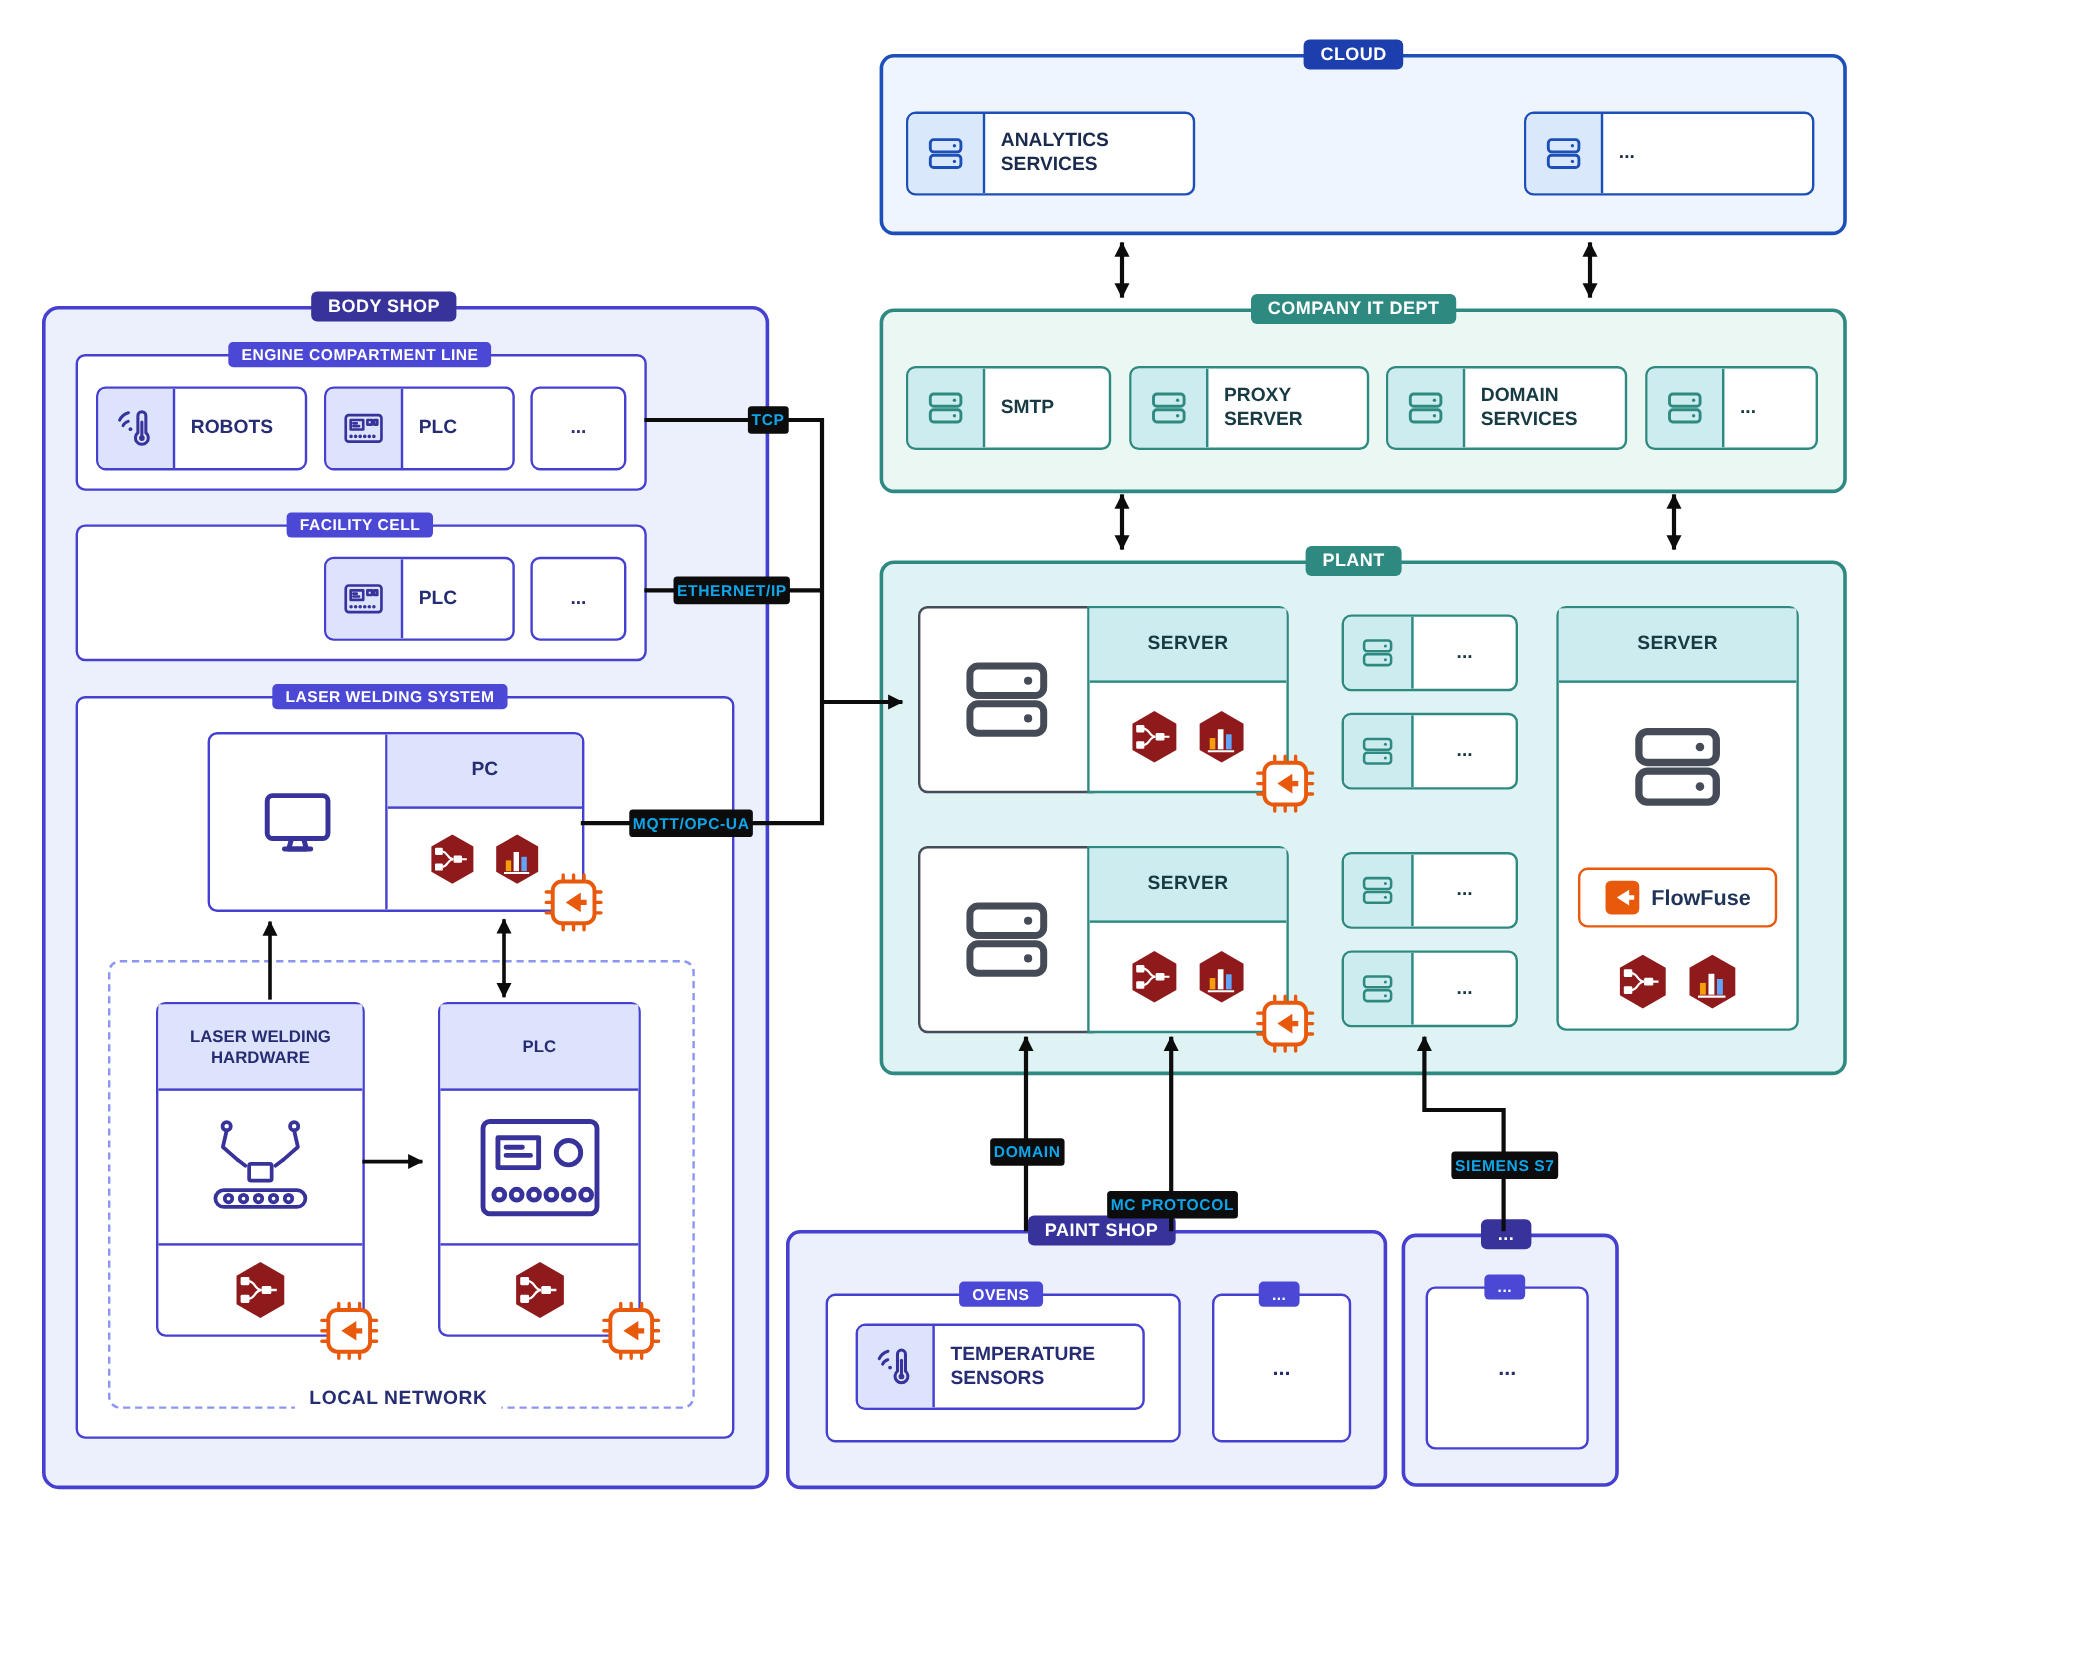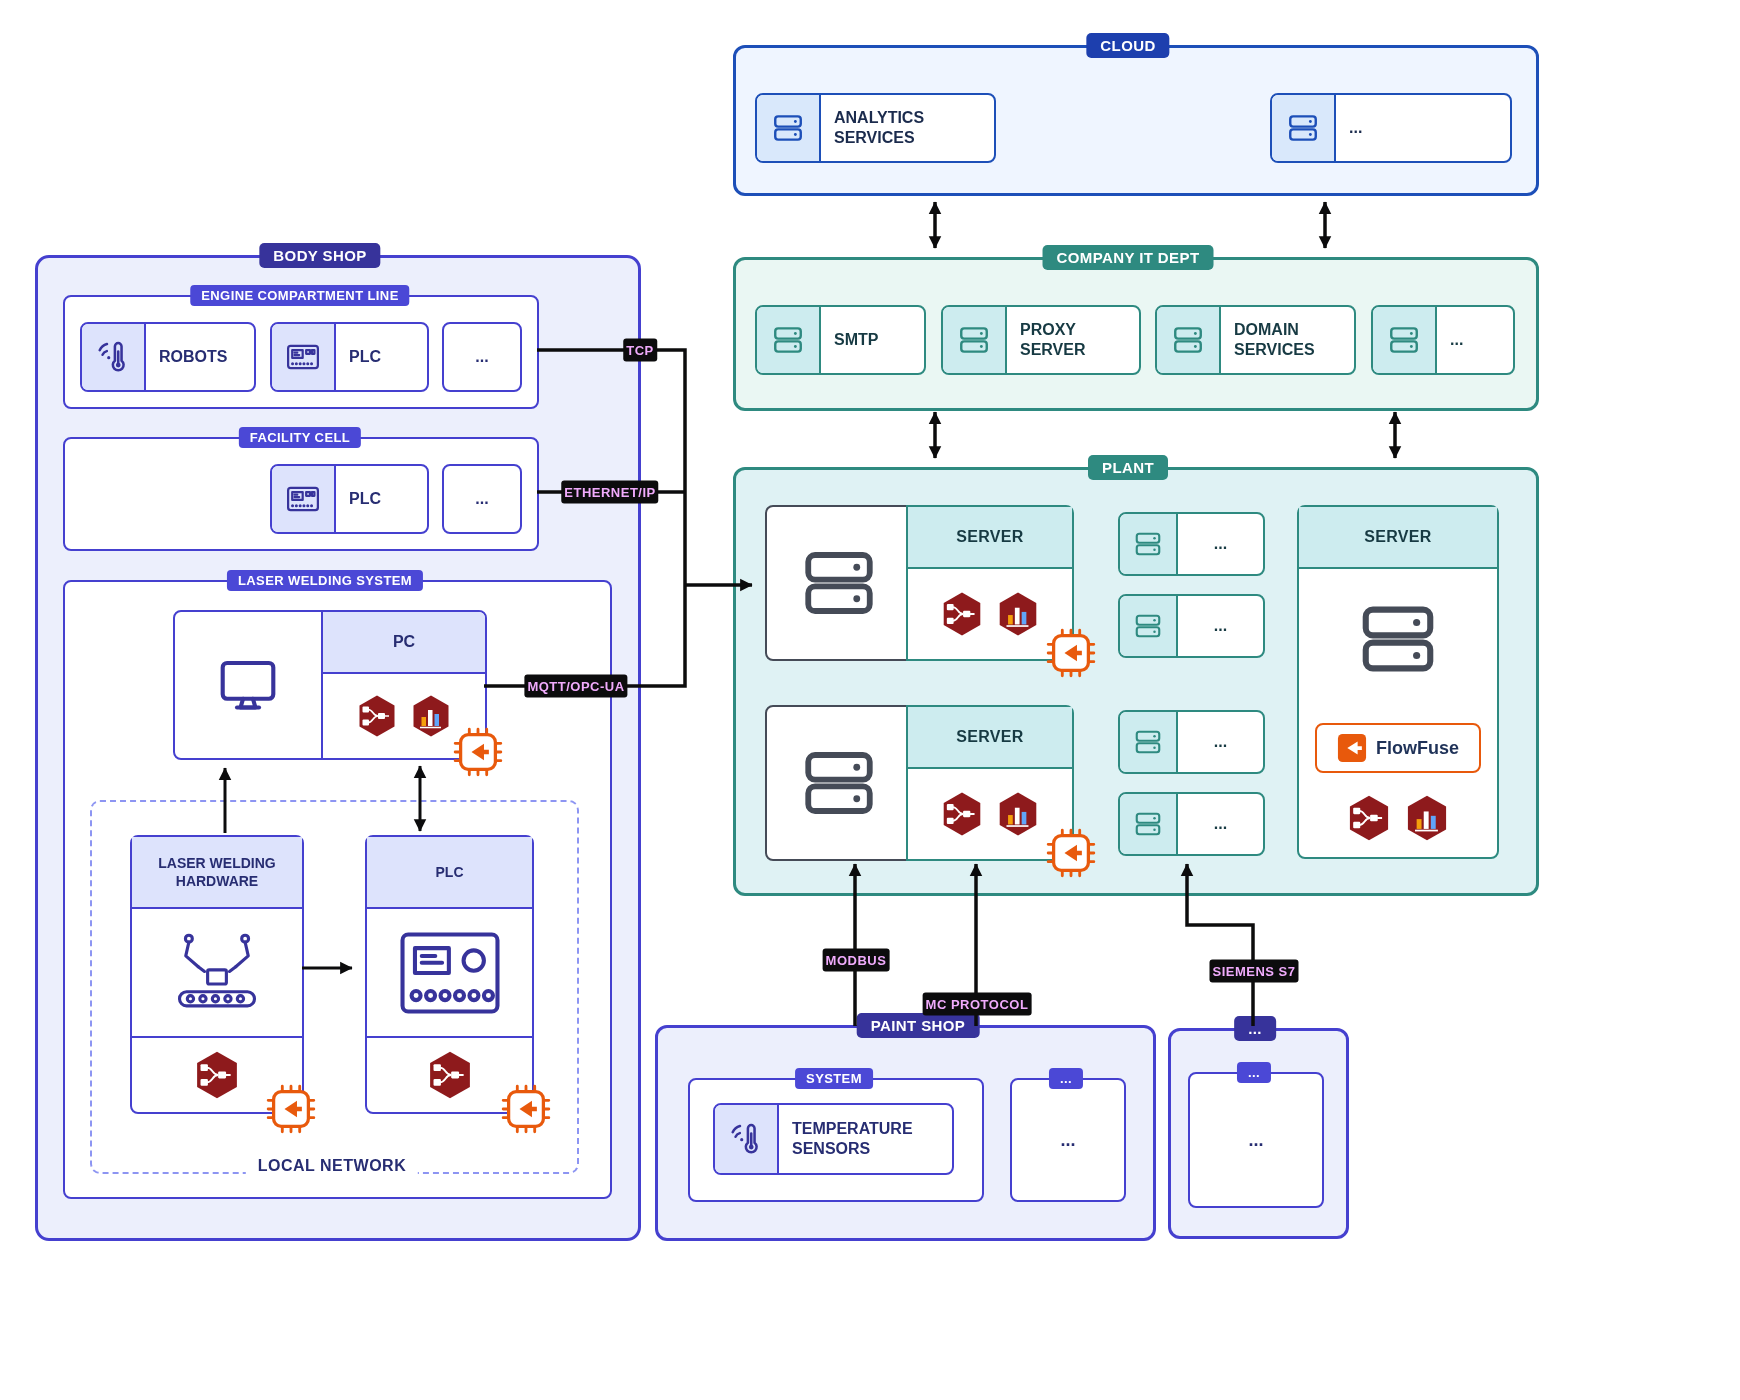--- a/index.html
+++ b/index.html
@@ -33,21 +33,21 @@
   .cardlabel.center{justify-content:center;padding-left:0}
   .icon{display:inline-block;flex:none}
   .icon svg{width:100%;height:100%;display:block}
   .panel{position:absolute;background:#fff;z-index:3;display:flex;flex-direction:column}
   .panel .head{height:60px;flex:none;display:flex;align-items:center;justify-content:center;
                font-weight:700;font-size:16px;letter-spacing:.3px}
   .panel.teal{border:2px solid var(--teal);color:var(--teal-text)}
   .panel.teal .head{background:var(--teal-head);border-bottom:2px solid var(--teal)}
   .hexrow{flex:1;display:flex;align-items:center;justify-content:center;gap:14px}
   .plainbox{position:absolute;background:#fff;display:flex;align-items:center;justify-content:center;z-index:3}
-  .chip{position:absolute;transform:translate(-50%,-50%);background:var(--line);color:#f0abfc;font-weight:700;
+  .chip{position:absolute;transform:translate(-50%,-50%);background:var(--line);color:#0ea5e9;font-weight:700;
         font-size:13px;letter-spacing:.5px;padding:4px 3px;border-radius:3px;white-space:nowrap;z-index:6}
   .ffdev{position:absolute;z-index:5}
   .devcard{position:absolute;background:#fff;border:2px solid var(--indigo);border-radius:8px;display:flex;
            flex-direction:column;z-index:3;color:var(--indigo-text)}
   .devcard .head{flex:none;min-height:62px;background:var(--indigo-iconbg);border-bottom:2px solid var(--indigo);
                  display:flex;align-items:center;justify-content:center;text-align:center;
                  font-weight:700;font-size:14px;line-height:1.3;padding:4px 8px}
   .devcard .mid{flex:1;display:flex;align-items:center;justify-content:center;border-bottom:2px solid var(--indigo)}
   .devcard .bot{flex:none;height:74px;display:flex;align-items:center;justify-content:center}
   .ffbox{margin:14px 16px 0;height:46px;flex:none;border:2px solid var(--orange);border-radius:8px;background:#fff;
@@ -522,21 +522,21 @@
         </g>
         <rect x="7" y="7" width="32" height="32" rx="7" fill="#fff" stroke="#E8590C" stroke-width="3"></rect>
         <path d="M28.5 15.5 L17 23 L28.5 30.5 V25 H33 V21 H28.5 Z" fill="#E8590C"></path>
       </svg>
     </span>
 
   <div class="zone indigo" style="left:655px;top:1025px;width:495px;height:210px"></div>
   <div class="badge" style="left:918px;top:1013px;background:var(--indigo-dark)">PAINT SHOP</div>
 
   <div class="subbox indigo" style="left:688px;top:1078px;width:292px;height:120px"></div>
-  <div class="badge sm" style="left:834px;top:1068px;background:var(--indigo-mid)">SYSTEM</div>
+  <div class="badge sm" style="left:834px;top:1068px;background:var(--indigo-mid)">OVENS</div>
   <div class="card indigo" style="left:713px;top:1103px;width:237px;height:68px">
     <div class="iconbox">
         <span class="icon" style="width:38px;height:38px;color:var(--indigo-dark)">
           <svg viewBox="0 0 24 24" fill="none" stroke="currentColor" stroke-width="1.6" stroke-linecap="round" stroke-linejoin="round">
             <path d="M13.2 5.3a2.1 2.1 0 0 1 4.2 0v9a3.4 3.4 0 1 1-4.2 0z"></path>
             <circle cx="15.3" cy="17.1" r="1.5" fill="currentColor" stroke="none"></circle>
             <path d="M15.3 15.6V8.6"></path>
             <path d="M3.6 7.7a7.2 7.2 0 0 1 4.6-3.9"></path>
             <path d="M5.4 10.6a4.2 4.2 0 0 1 2.7-2.3"></path>
             <circle cx="9.3" cy="12.4" r="1" fill="currentColor" stroke="none"></circle>
@@ -579,17 +579,17 @@
     <g stroke="#0C0C0D" stroke-width="3" fill="none">
       <line x1="225" y1="833" x2="225" y2="768" marker-end="url(#arr)"></line>
       <line x1="420" y1="766" x2="420" y2="831" marker-start="url(#arr)" marker-end="url(#arr)"></line>
       <line x1="302" y1="968" x2="352" y2="968" marker-end="url(#arr)"></line>
     </g>
   </svg>
 
   <div class="chip" style="left:640px;top:350px">TCP</div>
   <div class="chip" style="left:610px;top:492px">ETHERNET/IP</div>
   <div class="chip" style="left:576px;top:686px">MQTT/OPC-UA</div>
-  <div class="chip" style="left:856px;top:960px">MODBUS</div>
+  <div class="chip" style="left:856px;top:960px">DOMAIN</div>
   <div class="chip" style="left:977px;top:1004px">MC PROTOCOL</div>
   <div class="chip" style="left:1254px;top:971px">SIEMENS S7</div>
 
 </div>
 
 </body></html>

